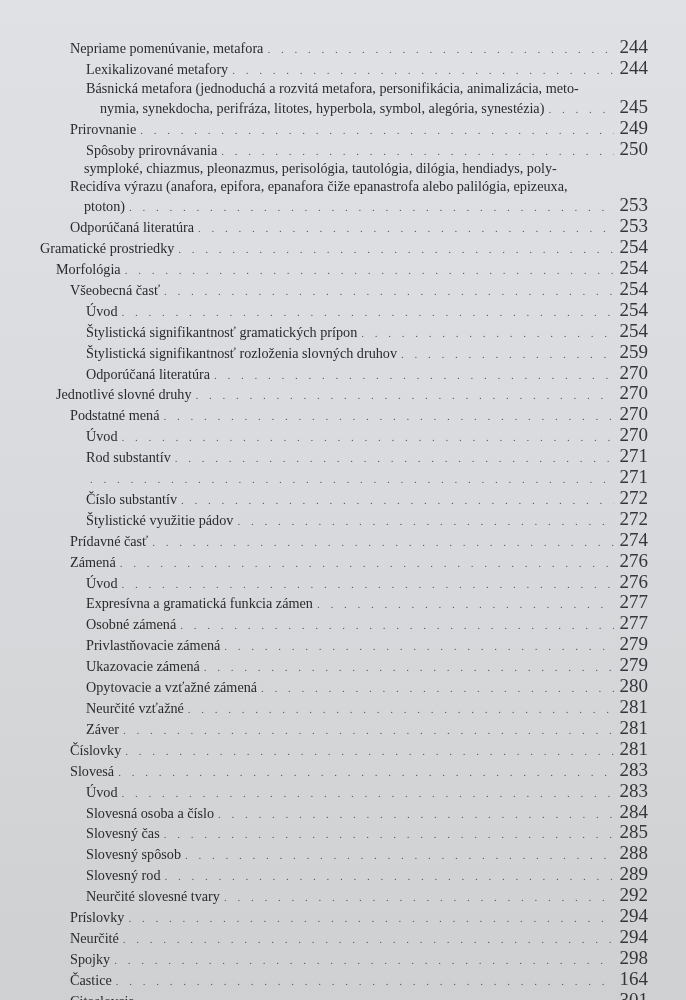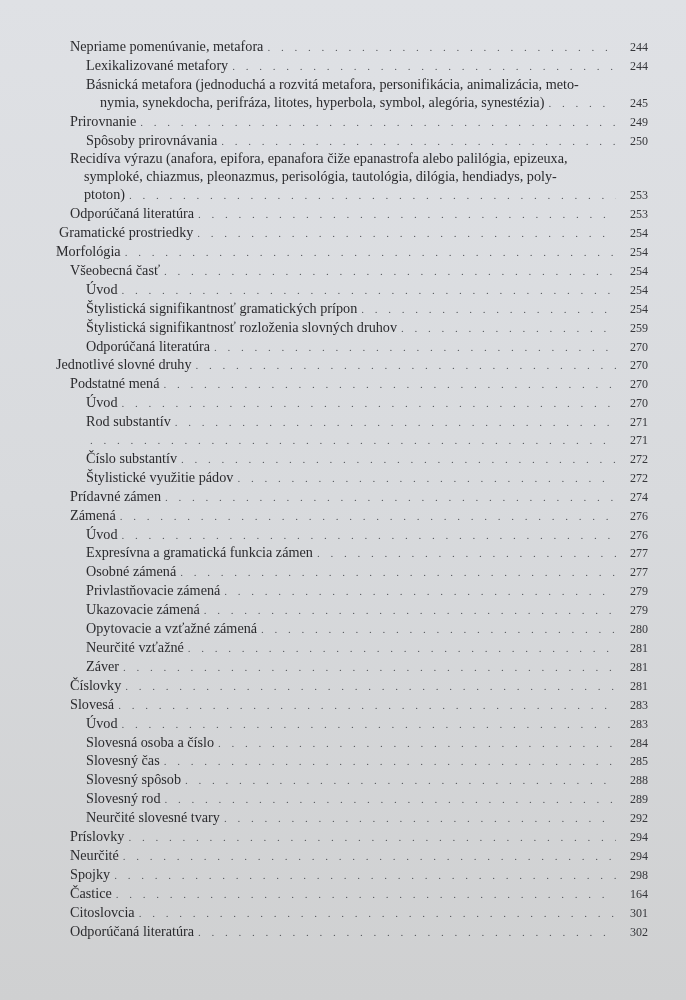--- a/index.html
+++ b/index.html
@@ -23,24 +23,24 @@
   .dots {
     flex: 1 1 auto; overflow: hidden; white-space: nowrap;
     margin: 0 6px 0 4px; color: #55575c; letter-spacing: 6.8px;
     font-size: 11px;
   }
   .dots::before {
     content: ". . . . . . . . . . . . . . . . . . . . . . . . . . . . . . . . . . . . . . . . . . . . . . . . . . . . . . . . . . . . . . . . . . . . . . . . . . . . . .";
     letter-spacing: 4px;
   }
   .page-num {
-    flex: 0 0 26px; text-align: right; font-size: 12px; color: #35363a;
+    flex: 0 0 26px; text-align: right; font-size: 19px; color: #35363a;
     transform: translateY(var(--shift, 0px));
   }
-  .l0 { padding-left: 0px; margin-left: 19px; }
+  .l0 { padding-left: 0px; }
   .l1 { padding-left: 16px; }
   .l2 { padding-left: 30px; }
   .l3 { padding-left: 46px; }
   .cont { padding-left: 14px; }
 </style>
 </head>
 <body>
 
 <div class="page">
   <div class="toc" id="toc">
@@ -76,26 +76,26 @@
         </div>
       </div>
       <div class="entry l3">
         <div class="line">
           <span class="title">Spôsoby prirovnávania</span>
           <span class="dots"></span>
           <span class="page-num">250</span>
         </div>
       </div>
       <div class="entry l2">
-        <div class="line">
-          <span class="title">Recidíva výrazu (anafora, epifora, epanafora čiže epanastrofa alebo palilógia, epizeuxa,</span>
-        </div>
         <div class="line cont">
           <span class="title">symploké, chiazmus, pleonazmus, perisológia, tautológia, dilógia, hendiadys, poly-</span>
         </div>
+        <div class="line">
+          <span class="title">Recidíva výrazu (anafora, epifora, epanafora čiže epanastrofa alebo palilógia, epizeuxa,</span>
+        </div>
         <div class="line cont">
           <span class="title">ptoton)</span>
           <span class="dots"></span>
           <span class="page-num">253</span>
         </div>
       </div>
       <div class="entry l2">
         <div class="line">
           <span class="title">Odporúčaná literatúra</span>
           <span class="dots"></span>
@@ -194,21 +194,21 @@
       </div>
       <div class="entry l3">
         <div class="line">
           <span class="title">Štylistické využitie pádov</span>
           <span class="dots"></span>
           <span class="page-num">272</span>
         </div>
       </div>
       <div class="entry l2">
         <div class="line">
-          <span class="title">Prídavné zámen</span>
+          <span class="title">Prídavné časť</span>
           <span class="dots"></span>
           <span class="page-num">274</span>
         </div>
       </div>
       <div class="entry l2">
         <div class="line">
           <span class="title">Zámená</span>
           <span class="dots"></span>
           <span class="page-num">276</span>
         </div>

